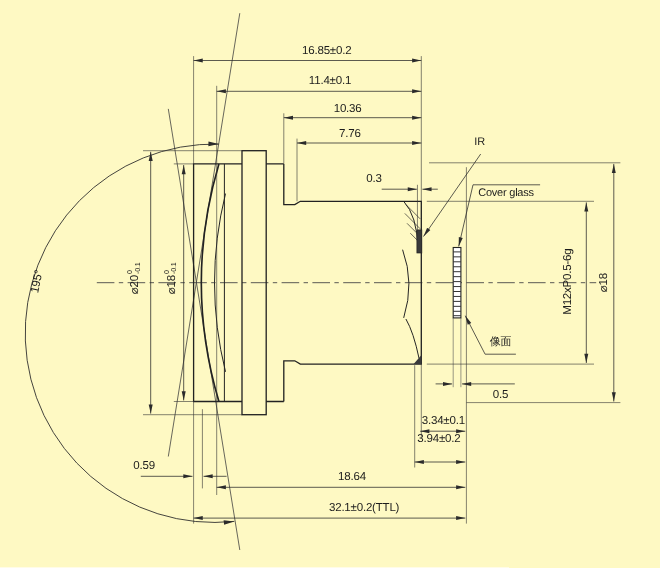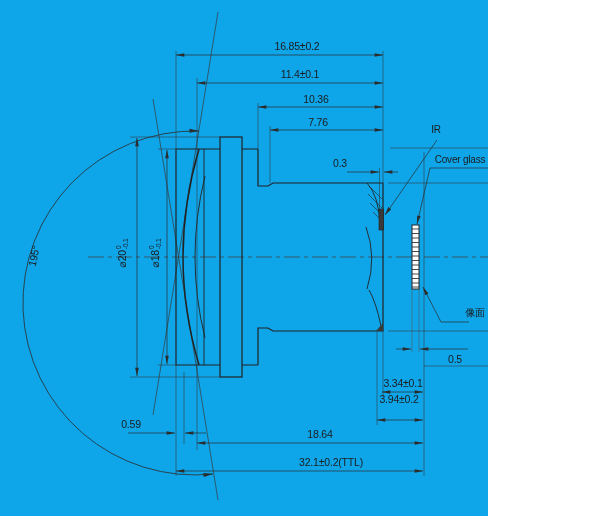--- a/index.html
+++ b/index.html
@@ -1,27 +1,27 @@
 <!DOCTYPE html>
 <html><head>
 <meta charset="utf-8">
 <style>
   html,body{margin:0;padding:0;background:#ffffff;}
-  #stage{position:relative;width:488px;height:516px;background:#0ea5e9;overflow:hidden;
+  #stage{position:relative;width:600px;height:516px;background:#fef9c3;overflow:hidden;
          font-family:"Liberation Sans","DejaVu Sans",sans-serif;}
   svg{position:absolute;left:0;top:0;}
   .lbl{position:absolute;transform:translate(-50%,-50%);font-size:10.5px;color:#1c1c1c;
        white-space:nowrap;letter-spacing:-0.2px;line-height:1;}
   .sm{font-size:10px;}
   .rotl{transform:translate(-50%,-50%) rotate(-90deg);}
   .rot195{transform:translate(-50%,-50%) rotate(-78deg);}
   .tolstack{display:inline-flex;flex-direction:column;vertical-align:middle;
             font-size:6.5px;line-height:1.05;margin-left:1px;font-style:normal;}
   .tolstack i{font-style:normal;}
-  .cjk{font-family:Liberation Sans, sans-serif;margin-left:20px;}
+  .cjk{font-family:Liberation Mono, monospace;}
 </style>
 </head>
 <body>
 
 <div id="stage">
 
 <svg width="600" height="516" viewBox="0 0 600 516">
   <defs>
     <marker id="arr" viewBox="0 0 12 6" refX="11.5" refY="3" markerWidth="13" markerHeight="6.5" orient="auto-start-reverse">
       <path d="M0.5,0.6 L11.5,3 L0.5,5.4 Z" fill="#2b2b2b"></path>
@@ -134,21 +134,21 @@
 <div class="lbl" style="left:318px;top:122px">7.76</div>
 <div class="lbl" style="left:340px;top:163px">0.3</div>
 <div class="lbl" style="left:131px;top:424px">0.59</div>
 <div class="lbl" style="left:320px;top:434px">18.64</div>
 <div class="lbl" style="left:331px;top:462px">32.1±0.2(TTL)</div>
 <div class="lbl" style="left:403px;top:383px">3.34±0.1</div>
 <div class="lbl" style="left:399px;top:399px">3.94±0.2</div>
 <div class="lbl" style="left:455px;top:359px">0.5</div>
 
 <div class="lbl sm" style="left:436px;top:130px">IR</div>
-<div class="lbl sm" style="left:460px;top:160px">Cover glass</div>
+<div class="lbl sm" style="left:460px;top:176px">Cover glass</div>
 <div class="lbl sm cjk" style="left:455px;top:313px">像面</div>
 
 <div class="lbl rot195" style="left:34px;top:256px">195°</div>
 <div class="lbl rotl" style="left:516px;top:256px">M12xP0.5-6g</div>
 <div class="lbl rotl" style="left:549px;top:257px">⌀18</div>
 
 <div class="lbl rotl" style="left:123px;top:253px">
   <span>⌀20</span><span class="tolstack">
         <i>0</i>
         <i>-0.1</i>

